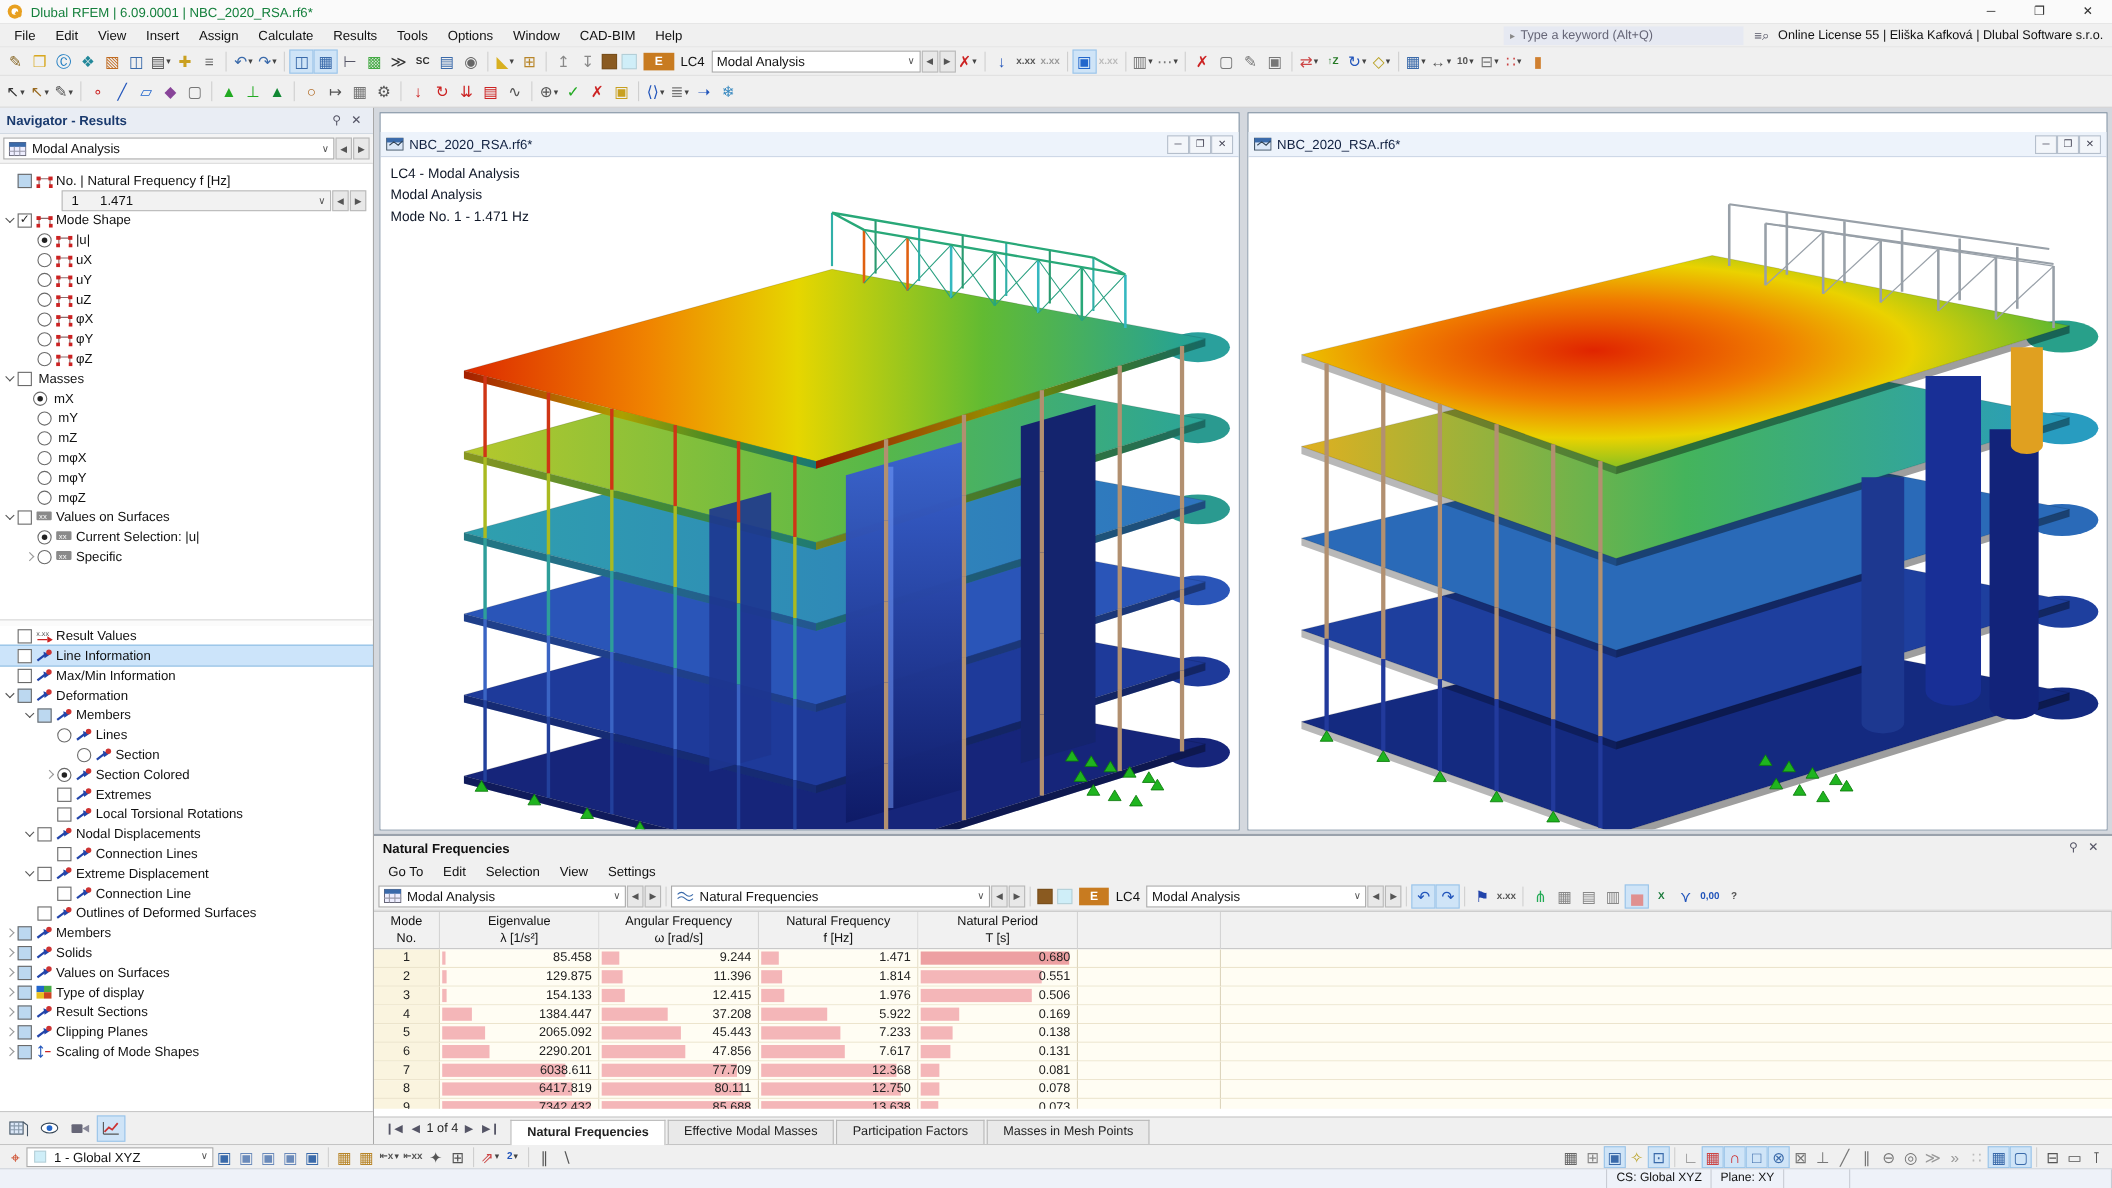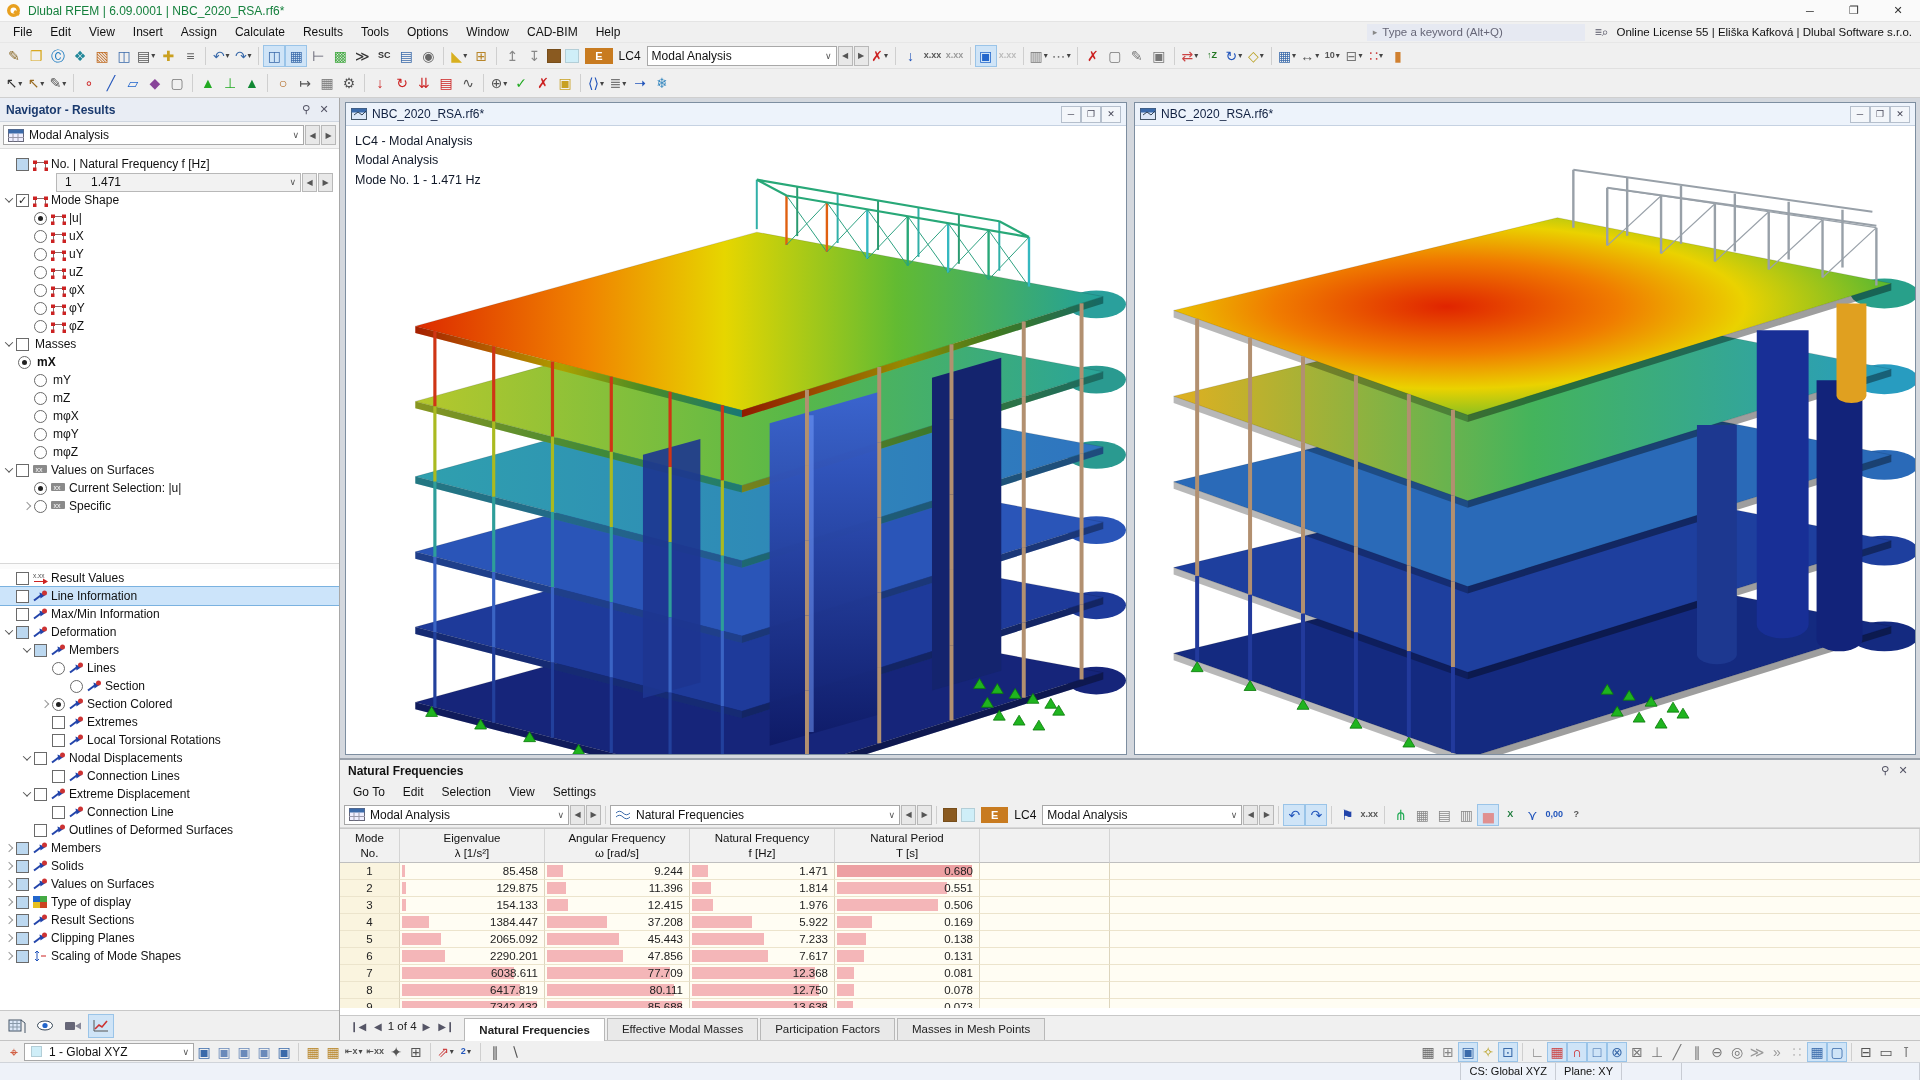--- a/index.html
+++ b/index.html
@@ -72,21 +72,21 @@
   .freq-field .no { width:34px; padding-left:8px; }
   .freq-field .val { flex:1; }
   .freq-field .cv { font-size:9px; color:#555; margin-right:4px; }
   .nav-strip { height:30px; border-top:1px solid #c8c8c8; background:#f0f0f0; display:flex; align-items:center; gap:2px; padding:0 4px; }
   .nav-strip .tbi { height:24px; min-width:26px; }
 
   
   #right-col { flex:1; display:flex; flex-direction:column; min-width:0; }
   #viewports { height:660px; background:#d4d8de; display:flex; gap:7px; padding:4px 4px 3px 5px; }
   .viewport { flex:1; border:1px solid #7d8ea0; background:#fff; display:flex; flex-direction:column; min-width:0; }
-  .vp-title { height:23px; background:#edf3fb; border-bottom:1px solid #c6d2e2; display:flex; align-items:center; padding:0 5px; gap:5px; }
+  .vp-title { height:23px; background:#edf3fb; border-bottom:1px solid #c6d2e2; display:flex; align-items:center; padding:0 5px; gap:5px;margin-top:17px; }
   .vp-title span.t { font-size:12px; color:#102040; }
   .vp-title .spacer { flex:1; }
   .vpbtn { width:20px; height:17px; border:1px solid #b5bfcc; background:#f3f6fa; display:flex; align-items:center; justify-content:center; font-size:9px; color:#445; }
   .vp-body { flex:1; position:relative; overflow:hidden; background:#fff; }
   .vp-overlay { position:absolute; left:9px; top:6px; z-index:3; font-size:12.5px; color:#101828; line-height:1.55; }
   .vp-body svg { position:absolute; inset:0; width:100%; height:100%; }
 
   
   #tablepanel { flex:1; border-top:2px solid #9aa2ac; background:#f0f0f0; display:flex; flex-direction:column; min-width:0; }
   .tp-title { height:21px; display:flex; align-items:center; padding:0 8px; }
@@ -590,21 +590,21 @@
             <span>φZ</span>
           </div>
           <div class="tree-row" style="padding-left: 2px;">
             <span class="exp open">
               <i></i>
             </span>
             <span class="cb"></span>
             <span class="ticon" style="flex: 0 0 2px; width: 2px;"></span>
             <span>Masses</span>
           </div>
-          <div class="tree-row" style="padding-left: 4px; font-weight: bold;">
+          <div class="tree-row" style="padding-left: 16px;">
             <span class="exp"></span>
             <span class="rb on"></span>
             <span class="ticon" style="flex: 0 0 2px; width: 2px;"></span>
             <span>mX</span>
           </div>
           <div class="tree-row" style="padding-left: 20px;">
             <span class="exp"></span>
             <span class="rb"></span>
             <span class="ticon" style="flex: 0 0 2px; width: 2px;"></span>
             <span>mY</span>

